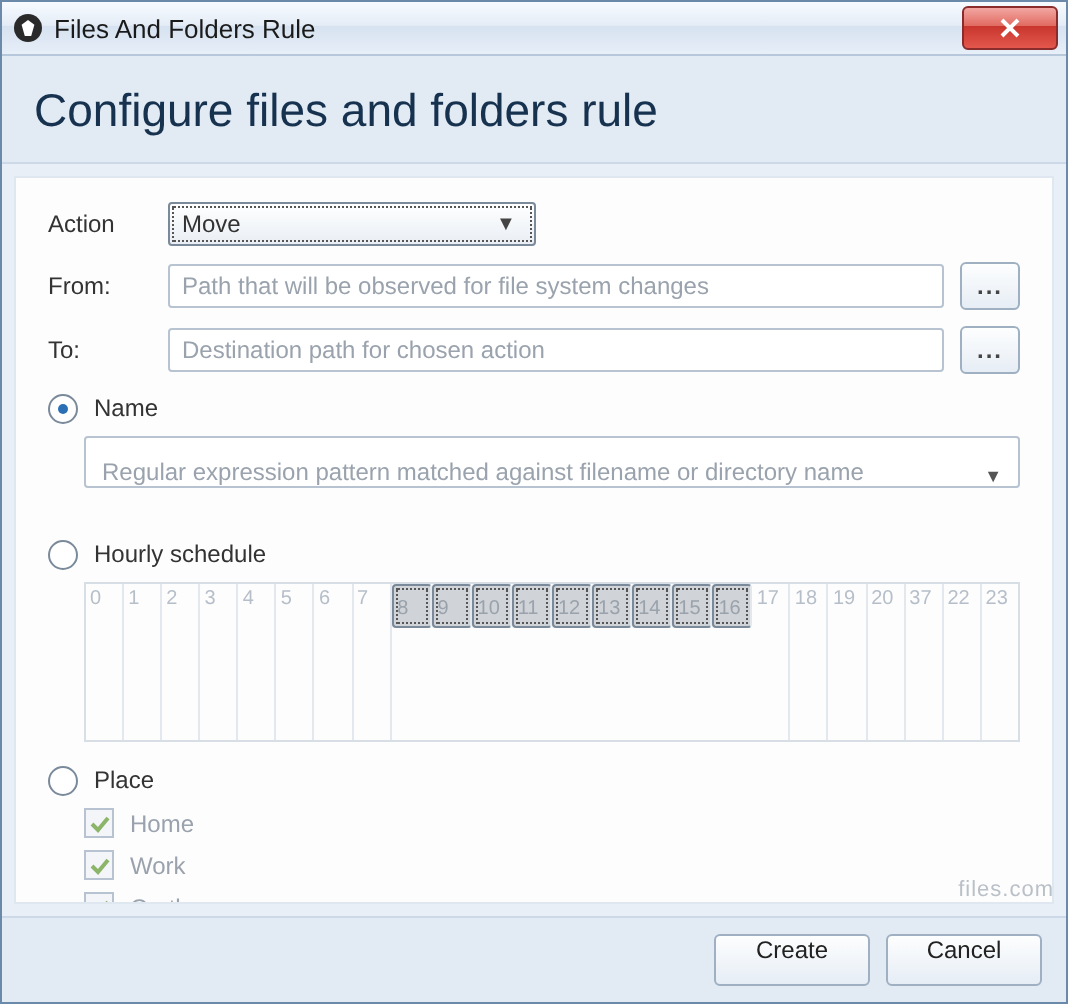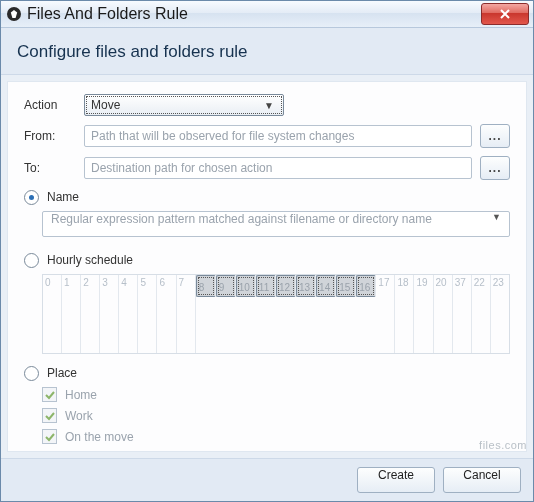--- a/index.html
+++ b/index.html
@@ -1,34 +1,34 @@
 <!DOCTYPE html>
 <html><head>
 <meta charset="utf-8">
 <style>
 html,body{margin:0;padding:0;font-family:"Segoe UI",Tahoma,sans-serif;font-size:12px;color:#333;background:#fff}
 .window{width:534px;height:502px;border:1px solid #6b8aaa;box-sizing:border-box;display:flex;flex-direction:column;background:#e9eff6;position:relative}
-.titlebar{height:26px;background:linear-gradient(to bottom,#f7fbff 0%,#e4ecf6 45%,#d6e2f0 46%,#e7eff8 100%);border-bottom:1px solid #b7c8dc;display:flex;align-items:center;padding:0 0 0 6px;font-size:16px;color:#1a1a1a}
+.titlebar{height:26px;background:linear-gradient(to bottom,#f7fbff 0%,#e4ecf6 45%,#d6e2f0 46%,#e7eff8 100%);border-bottom:1px solid #b7c8dc;display:flex;align-items:center;padding:0 0 0 6px;font-size:13px;color:#1a1a1a}
 .titlebar .ticon{width:14px;height:14px;border-radius:50%;background:#2a2a2a;display:inline-flex;align-items:center;justify-content:center;margin-right:6px}
 .titlebar .ticon svg{width:8px;height:8px;fill:#fff}
 .titlebar-spacer{flex:1}
 .win-close{width:46px;height:20px;margin-right:4px;border:1px solid #8a2c2c;border-radius:3px;background:linear-gradient(to bottom,#f3a7a2 0%,#e06a61 45%,#c9362d 46%,#e2574c 100%);display:flex;align-items:center;justify-content:center;cursor:pointer}
 .win-close svg{width:10px;height:10px;stroke:#fff;stroke-width:2}
-.header{padding:14px 16px 12px;font-size:17px;color:#16324f;background:#e2eaf4;border-bottom:1px solid #cdd9e8}
+.header{padding:14px 16px 12px;font-size:23px;color:#16324f;background:#e2eaf4;border-bottom:1px solid #cdd9e8}
 .body{flex:1;padding:12px 16px 6px;background:#fdfdfe;border:1px solid #dfe7f0;margin:6px;overflow:hidden}
 .row{display:flex;align-items:center;margin-bottom:8px}
 .row .lbl{width:60px;color:#333}
-.sel{width:200px;height:22px;border:1px solid #7a8a9a;background:linear-gradient(#fff,#e9eef4);border-radius:2px;display:flex;align-items:center;padding:0 6px;box-sizing:border-box;position:relative;outline:1px dotted #555;outline-offset:-3px}
+.sel{width:184px;height:22px;border:1px solid #7a8a9a;background:linear-gradient(#fff,#e9eef4);border-radius:2px;display:flex;align-items:center;padding:0 6px;box-sizing:border-box;position:relative;outline:1px dotted #555;outline-offset:-3px}
 .sel .chev{margin-left:auto;width:16px;text-align:center;font-size:10px;color:#444}
 .txt{flex:1;height:22px;border:1px solid #b7c3d0;border-radius:2px;padding:0 6px;box-sizing:border-box;color:#9aa3ad;background:#fff;line-height:20px}
 .dots{width:28px;height:22px;margin-left:8px;border:1px solid #9fb0c2;border-radius:3px;background:linear-gradient(#fdfefe,#e6edf5);display:flex;align-items:center;justify-content:center;font-weight:bold;color:#444;letter-spacing:1px}
 .radio-row{display:flex;align-items:flex-start;margin:10px 0 6px}
 .radio{width:13px;height:13px;border:1px solid #7a8a9a;border-radius:50%;background:#fff;margin-right:8px;display:inline-flex;align-items:center;justify-content:center}
 .radio.on::after{content:"";width:5px;height:5px;border-radius:50%;background:#2b6fb5}
-.combo{height:24px;border:1px solid #b7c3d0;border-radius:2px;background:#fff;display:flex;align-items:flex-start;padding:0 8px;color:#9aa3ad;margin-bottom:16px}
+.combo{height:24px;border:1px solid #b7c3d0;border-radius:2px;background:#fff;display:flex;align-items:flex-end;padding:0 8px;color:#9aa3ad;margin-bottom:26px}
 .combo .chev{margin-left:auto;font-size:9px;color:#555}
 .schedule{border:1px solid #d7dee6;height:78px;display:flex;margin:4px 0 12px}
 .hour{flex:1;border-right:1px solid #e3e8ee;position:relative;font-size:10px;color:#b6bfc9;padding:2px 0 0 2px;box-sizing:border-box}
 .hour:last-child{border-right:none}
 .hour.sel{background:#d0d4d9;color:#9aa2ab}
 .places{margin-top:2px;margin-left:4px}
 .chk-row{display:flex;align-items:center;margin:6px 0;color:#9aa3ad}
 .chk{width:13px;height:13px;border:1px solid #b7c3d0;background:#f3f5f8;margin-right:8px;display:inline-flex;align-items:center;justify-content:center}
 .chk svg{width:10px;height:10px;stroke:#8cb56a;stroke-width:2;fill:none}
 .footer{display:flex;justify-content:flex-end;padding:8px 12px;gap:8px;background:#e2eaf4;border-top:1px solid #cdd9e8}

